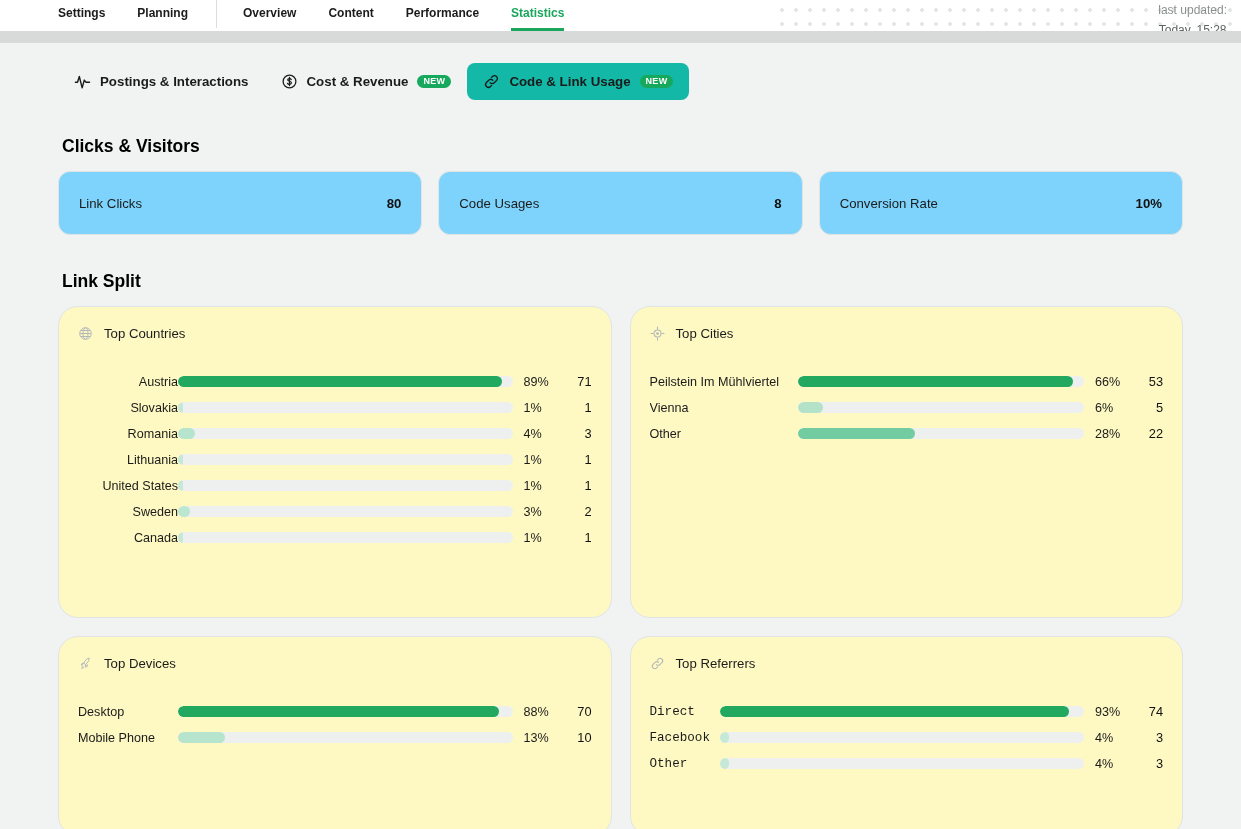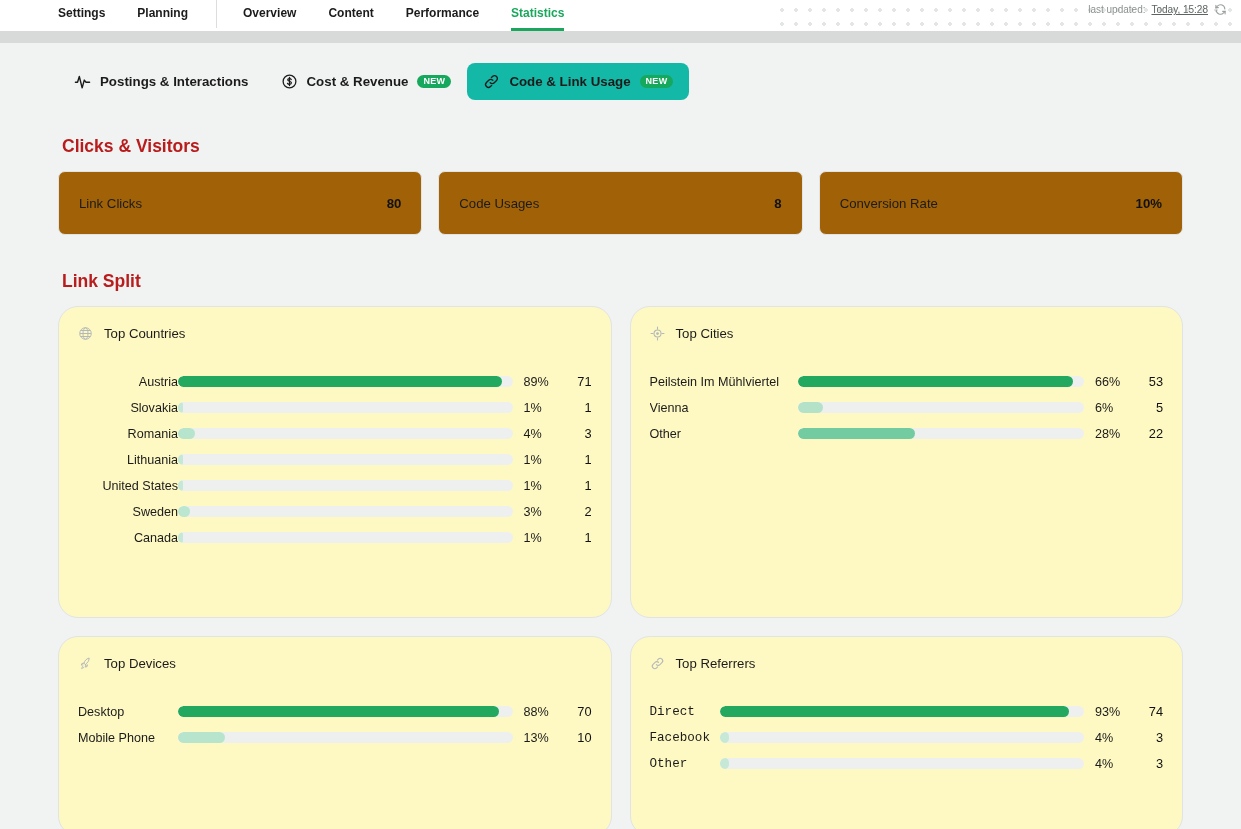--- a/index.html
+++ b/index.html
@@ -59,23 +59,24 @@
     color: #1aa75d;
     border-bottom-color: #1aa75d;
   }
   .nav-right {
     position: absolute;
     right: 14px;
     top: 3px;
     display: flex;
     align-items: center;
     gap: 6px;
-    font-size: 10px;
+    font-size: 12px;
     color: #8b9190;
     z-index: 3;
+    flex-direction: column;
   }
   .nav-right .updated-link {
     color: #5c6361;
     text-decoration: underline;
     cursor: pointer;
   }
   .refresh-ico { width: 13px; height: 13px; cursor: pointer; display:block; }
 
   
   .grey-strip { height: 12px; background: #d8dada; }
@@ -105,32 +106,32 @@
     letter-spacing: .3px;
     padding: 2.5px 6px 2px;
     border-radius: 9px;
     line-height: 1;
   }
 
   
   .section-title {
     font-size: 17.5px;
     font-weight: bold;
-    color: #b91c1c;
+    color: #000000;
     margin: 36px 0 14px 4px;
   }
   .section-title.second { margin-top: 36px; }
 
   
   .stat-row { display: flex; gap: 16px; }
   .stat-card {
     flex: 1;
-    background: #a16207;
+    background: #7dd3fc;
     border: 1px solid #e1e4e4;
-    border-radius: 7px;
+    border-radius: 12px;
     height: 64px;
     display: flex;
     align-items: center;
     justify-content: space-between;
     padding: 0 20px;
   }
   .stat-label { font-size: 13.2px; color: #1b1b1b; }
   .stat-value { font-size: 13.2px; font-weight: bold; color: #111111; }
 
   

